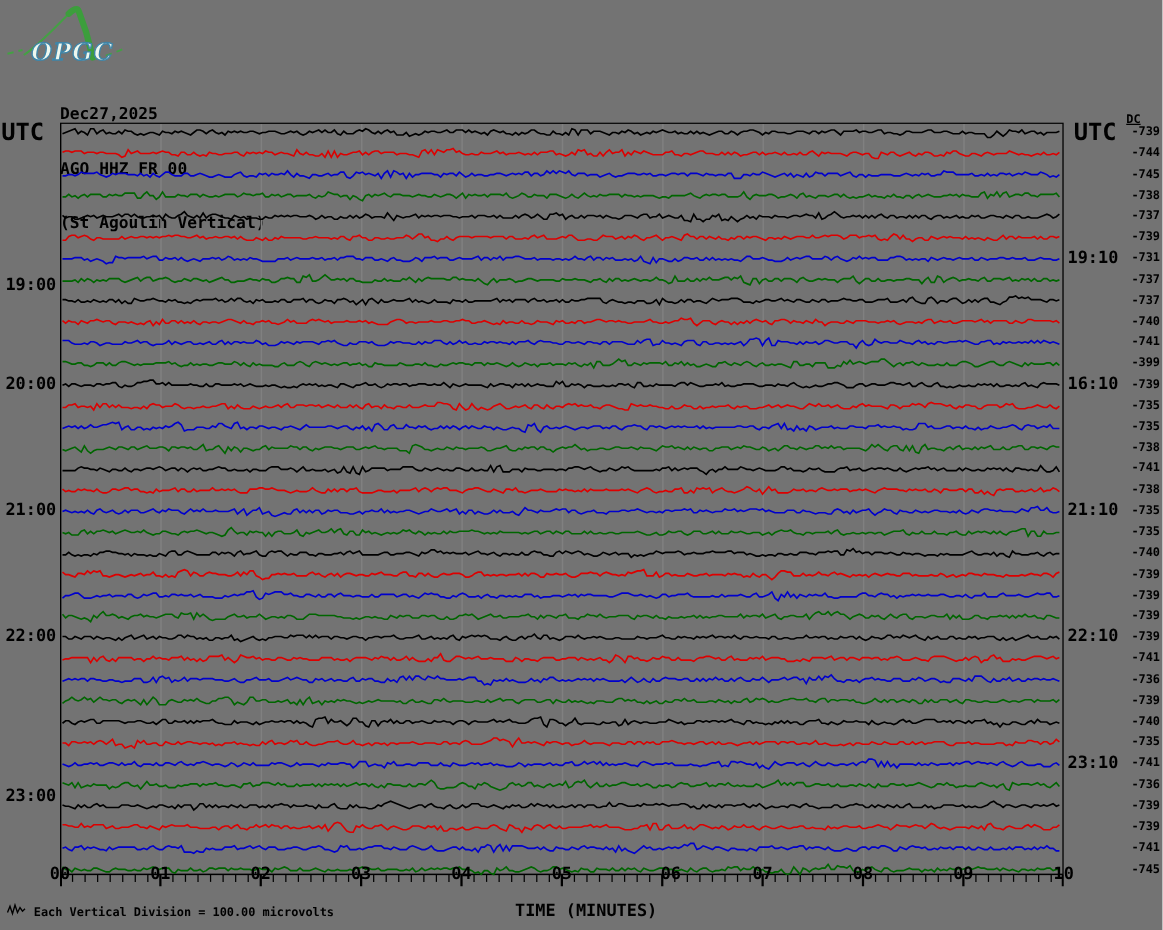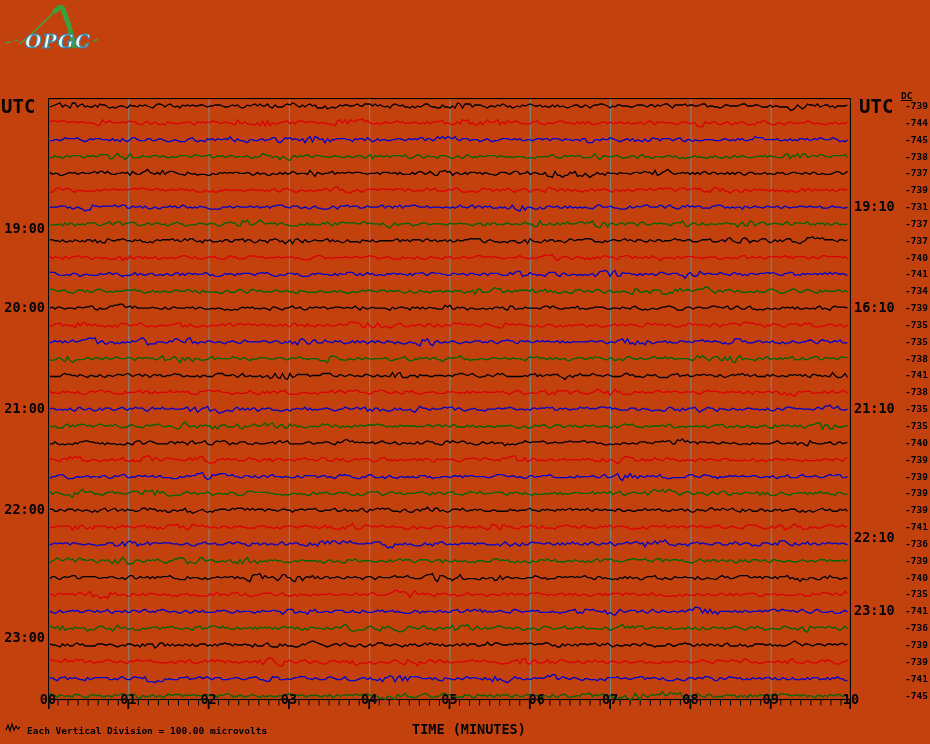--- a/index.html
+++ b/index.html
@@ -1,16 +1,16 @@
 <!DOCTYPE html>
 <html><head>
 <meta charset="utf-8">
 <style>
   html,body{margin:0;padding:0;background:#fff;}
-  .page{position:relative;width:930px;height:744px;background:#c2410c;overflow:hidden;
+  .page{position:relative;width:930px;height:744px;background:#737373;overflow:hidden;
         font-family:"DejaVu Sans Mono", monospace;color:#000;}
   .abs{position:absolute;}
   .title-block{left:48px;top:56px;font-size:13px;font-weight:bold;line-height:14.5px;white-space:pre;}
   .utc-top{font-size:19px;font-weight:bold;}
   .dc-head{font-size:9.5px;font-weight:bold;text-decoration:underline;}
   .hour-label{font-size:13.5px;font-weight:bold;height:15px;line-height:15px;}
   .hour-left{left:0;width:45px;text-align:right;}
   .hour-right{left:854px;width:48px;text-align:left;}
   .dc-val{left:895px;width:33px;text-align:right;font-size:9.5px;font-weight:bold;height:11px;line-height:11px;}
   .xtick-label{top:692px;width:30px;text-align:center;font-size:13.5px;font-weight:bold;height:14px;line-height:14px;}
@@ -26,20 +26,25 @@
 <div class="page">
 
   <svg class="abs" style="left:4px;top:2px;" width="98" height="53" viewBox="0 0 98 53">
     <line x1="2" y1="41" x2="14" y2="38" stroke="#44a044" stroke-width="1.6" stroke-dasharray="5 4"></line>
     <path d="M15,42 C 26,35 38,22 51,9" fill="none" stroke="#44a044" stroke-width="1.6"></path>
     <path d="M51,9 C 55,5 58,4 59,7 L 65,24 C 67,32 69,39 70,44" fill="none" stroke="#3c9e3c" stroke-width="5" stroke-linecap="round"></path>
     <path d="M72,45 C 80,43 88,40 95,37" fill="none" stroke="#44a044" stroke-width="1.4" stroke-dasharray="5 4"></path>
     <text x="21" y="46" font-family="DejaVu Serif, serif" font-style="italic" font-weight="bold" font-size="19" fill="#eef7ee" stroke="#3f85a8" stroke-width="1.1" letter-spacing="1">OPGC</text>
   </svg>
 
+  <div class="abs title-block">
+    <div>Dec27,2025</div>
+    <div>AGO HHZ FR 00</div>
+    <div>(St Agoulin Vertical)</div>
+  </div>
 
   <div class="abs utc-top" style="left:1px;top:95px;">UTC</div>
   <div class="abs utc-top" style="left:859px;top:95px;">UTC</div>
   <div class="abs dc-head" style="left:901px;top:90px;">DC</div>
 
   <svg id="plot-svg" class="abs" style="left:48px;top:98px;" width="803" height="614" viewBox="0 0 803 614">
       <line x1="80.8" y1="1" x2="80.8" y2="601" stroke="#808080" stroke-width="1.2"></line>
       <line x1="161.1" y1="1" x2="161.1" y2="601" stroke="#808080" stroke-width="1.2"></line>
       <line x1="241.39999999999998" y1="1" x2="241.39999999999998" y2="601" stroke="#808080" stroke-width="1.2"></line>
       <line x1="321.7" y1="1" x2="321.7" y2="601" stroke="#808080" stroke-width="1.2"></line>
@@ -172,36 +177,36 @@
       <div class="abs hour-label hour-left" style="top:199.058px;margin-top:22px;">19:00</div>
       <div class="abs hour-label hour-left" style="top:300.116px;">20:00</div>
       <div class="abs hour-label hour-left" style="top:401.174px;">21:00</div>
       <div class="abs hour-label hour-left" style="top:502.23199999999997px;">22:00</div>
       <div class="abs hour-label hour-left" style="top:630px;">23:00</div>
     </div>
   <div id="right-times">
       <div class="abs hour-label hour-right" style="top:199.058px;">19:10</div>
       <div class="abs hour-label hour-right" style="top:300.116px;">16:10</div>
       <div class="abs hour-label hour-right" style="top:401.174px;">21:10</div>
-      <div class="abs hour-label hour-right" style="top:502.23199999999997px;margin-top:28px;">22:10</div>
+      <div class="abs hour-label hour-right" style="top:502.23199999999997px;">22:10</div>
       <div class="abs hour-label hour-right" style="top:603.29px;">23:10</div>
     </div>
   <div id="dc-values">
       <div class="abs dc-val" style="top:100px;">-739</div>
       <div class="abs dc-val" style="top:116.843px;">-744</div>
       <div class="abs dc-val" style="top:133.686px;">-745</div>
       <div class="abs dc-val" style="top:150.529px;">-738</div>
       <div class="abs dc-val" style="top:167.372px;">-737</div>
       <div class="abs dc-val" style="top:184.215px;">-739</div>
       <div class="abs dc-val" style="top:201.058px;">-731</div>
       <div class="abs dc-val" style="top:217.901px;">-737</div>
       <div class="abs dc-val" style="top:234.744px;">-737</div>
       <div class="abs dc-val" style="top:251.587px;">-740</div>
       <div class="abs dc-val" style="top:268.43px;">-741</div>
-      <div class="abs dc-val" style="top:285.273px;">-734</div>
+      <div class="abs dc-val" style="top:285.273px;">-399</div>
       <div class="abs dc-val" style="top:302.116px;">-739</div>
       <div class="abs dc-val" style="top:318.959px;">-735</div>
       <div class="abs dc-val" style="top:335.802px;">-735</div>
       <div class="abs dc-val" style="top:352.645px;">-738</div>
       <div class="abs dc-val" style="top:369.488px;">-741</div>
       <div class="abs dc-val" style="top:386.331px;">-738</div>
       <div class="abs dc-val" style="top:403.174px;">-735</div>
       <div class="abs dc-val" style="top:420.017px;">-735</div>
       <div class="abs dc-val" style="top:436.86px;">-740</div>
       <div class="abs dc-val" style="top:453.703px;">-739</div>

